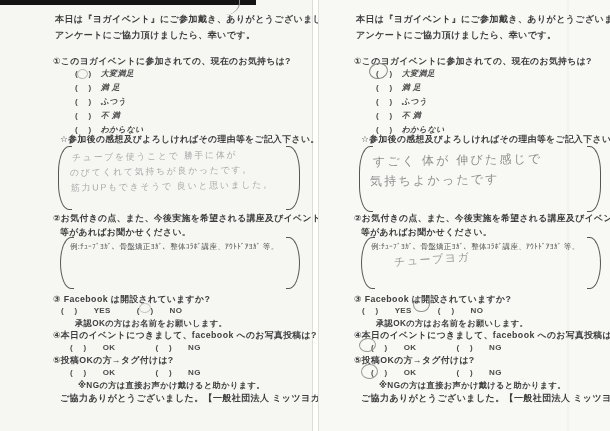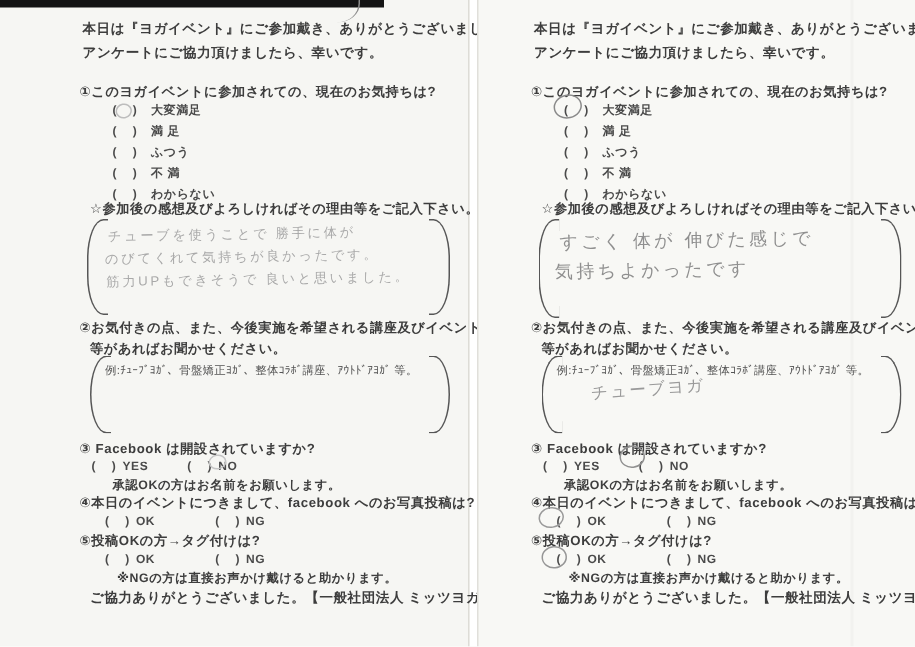--- a/index.html
+++ b/index.html
@@ -12,36 +12,36 @@
   .paper-left{left:0;width:312px;background:#f6f6f3;border-right:1px solid #dddcd6;}
   .paper-right{left:318px;width:292px;background:#f8f8f5;border-left:1px solid #e0dfda;}
   .content{position:absolute;top:0;width:300px;height:431px;}
   .paper-left .content{left:8px;}
   .paper-right .content{left:-10px;}
   .t{position:absolute;white-space:pre;color:#3d3d3d;font-weight:600;letter-spacing:0.4px;}
   .hdr{font-size:9px;}
   .qt{font-size:8.8px;}
   .opt{font-size:8px;color:#4a4a4a;}
   .cb{display:inline-block;}
-  .opt-label{margin-left:9px;}
+  .opt-label{margin-left:9px;font-style:italic;}
   .small{font-size:8.2px;}
   .ex{font-size:7.6px;color:#555;font-weight:500;letter-spacing:0.2px;}
   .hw{position:absolute;white-space:pre;font-weight:400;}
   .hw-l{font-size:8.8px;color:#a9a9a9;letter-spacing:1.8px;transform:rotate(-1deg);}
   .hw-r{font-size:12px;color:#8f8f8f;letter-spacing:2.2px;transform:rotate(-1deg);}
   .hw-q2{font-size:11px;color:#9a9a9a;letter-spacing:1.5px;transform:rotate(-4deg);}
   .br{position:absolute;width:13px;}
   .br-l{border-left:1.5px solid #565656;border-top:1.5px solid #565656;border-bottom:1.5px solid #565656;
         border-radius:11px 0 0 11px / 26px 0 0 26px;}
   .br-r{border-right:1.5px solid #565656;border-top:1.5px solid #565656;border-bottom:1.5px solid #565656;
         border-radius:0 11px 11px 0 / 0 26px 26px 0;}
   .mark{position:absolute;border-radius:50%;}
   .lbl-gap1{margin-left:26px;}
   .lbl-gap2{margin-left:40px;}
-  .ml8{margin-left:4px;}
+  .ml8{margin-left:16px;}
   .topbar{position:absolute;left:0;top:0;width:256px;height:5px;background:#141414;z-index:5;}
   .curl{position:absolute;left:222px;top:0;width:17px;height:15px;
         border-right:1.2px solid #8d8d8d;border-radius:0 0 85% 0;z-index:5;}
   .crease{position:absolute;top:0;height:431px;width:2px;background:rgba(60,60,50,0.03);}
 </style>
 </head>
 <body>
 
 <div class="topbar"></div>
 <div class="curl"></div>

